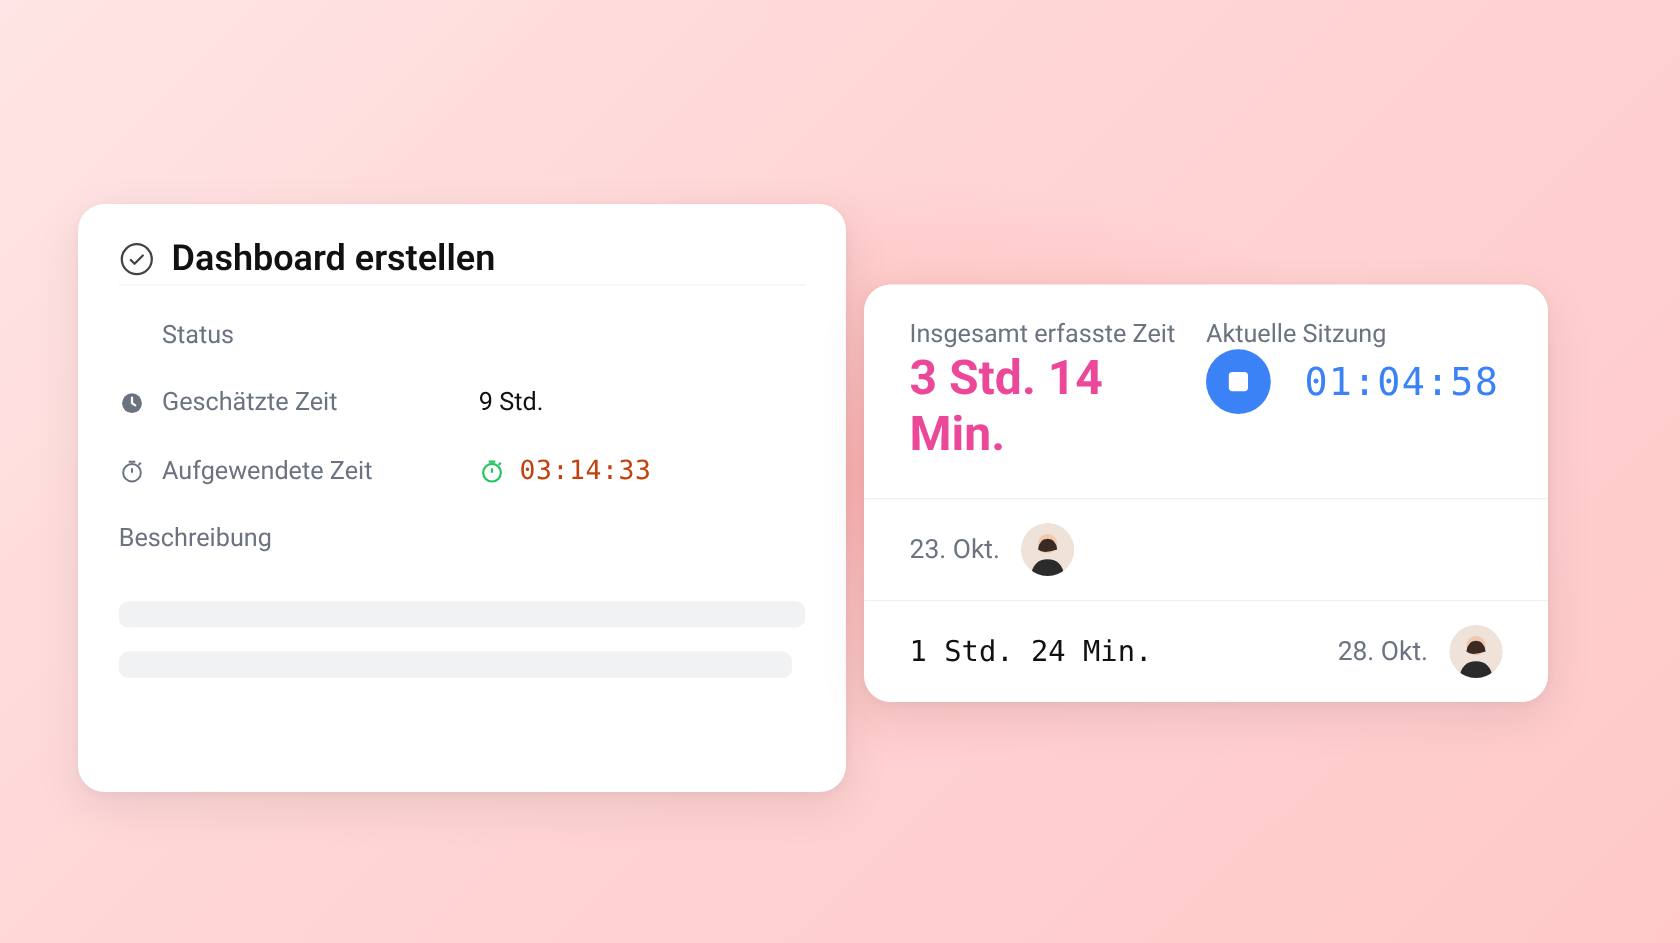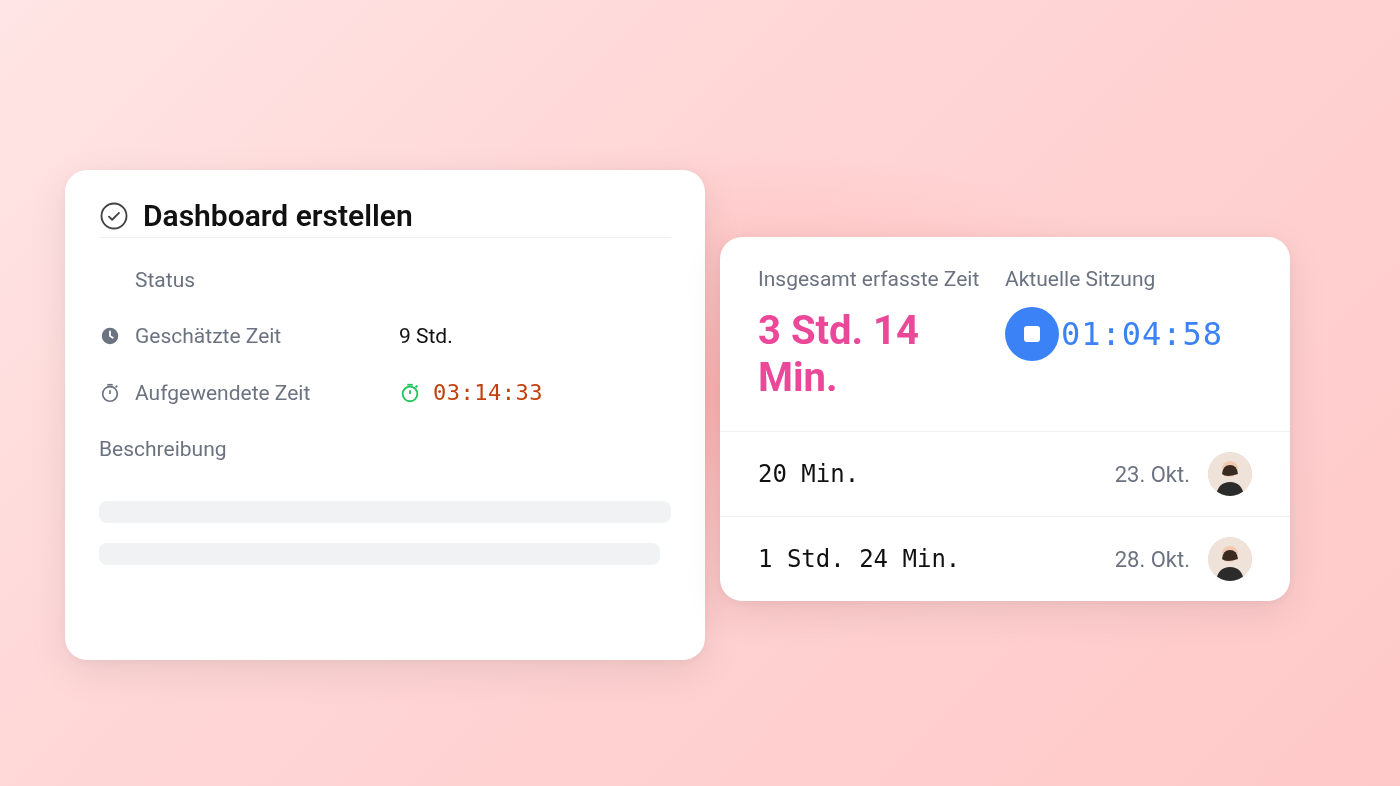--- a/index.html
+++ b/index.html
@@ -111,31 +111,30 @@
     padding: 30px 0 0 0;
   }
   .time-header {
     display: flex;
     padding: 0 38px 30px 38px;
   }
   .time-col { flex: 1; }
   .time-col-label {
     color: #6b7280;
     font-size: 21px;
-    margin-bottom: 16px;
   }
   .time-total {
     font-size: 40px;
     font-weight: 700;
     color: #ec4899;
   }
   .session-row {
     display: flex;
     align-items: center;
-    gap: 2px;
+    gap: 28px;
   }
   .stop-btn {
     width: 54px; height: 54px;
     background: #3b82f6;
     border-radius: 50%;
     display: flex;
     align-items: center;
     justify-content: center;
     cursor: pointer;
   }
@@ -252,21 +251,20 @@
       <div class="session-row">
         <div class="stop-btn">
           <div class="stop-square"></div>
         </div>
         <div class="session-time">01:04:58</div>
       </div>
     </div>
   </div>
 
   <div class="entry-row">
-    <div class="entry-duration">20 Min.</div>
     <div class="entry-date">23. Okt.</div>
     <div class="avatar">
       <svg viewBox="0 0 44 44">
           <circle cx="22" cy="22" r="22" fill="#efe2d8"></circle>
           <circle cx="22" cy="17" r="8" fill="#f2c9b0"></circle>
           <path d="M22 13 q-7 0 -8 9 q4 4 16 0 q-1 -9 -8 -9" fill="#3a2a22"></path>
           <path d="M8 44 q2 -14 14 -14 q12 0 14 14 z" fill="#2b2b2b"></path>
         </svg>
     </div>
   </div>

